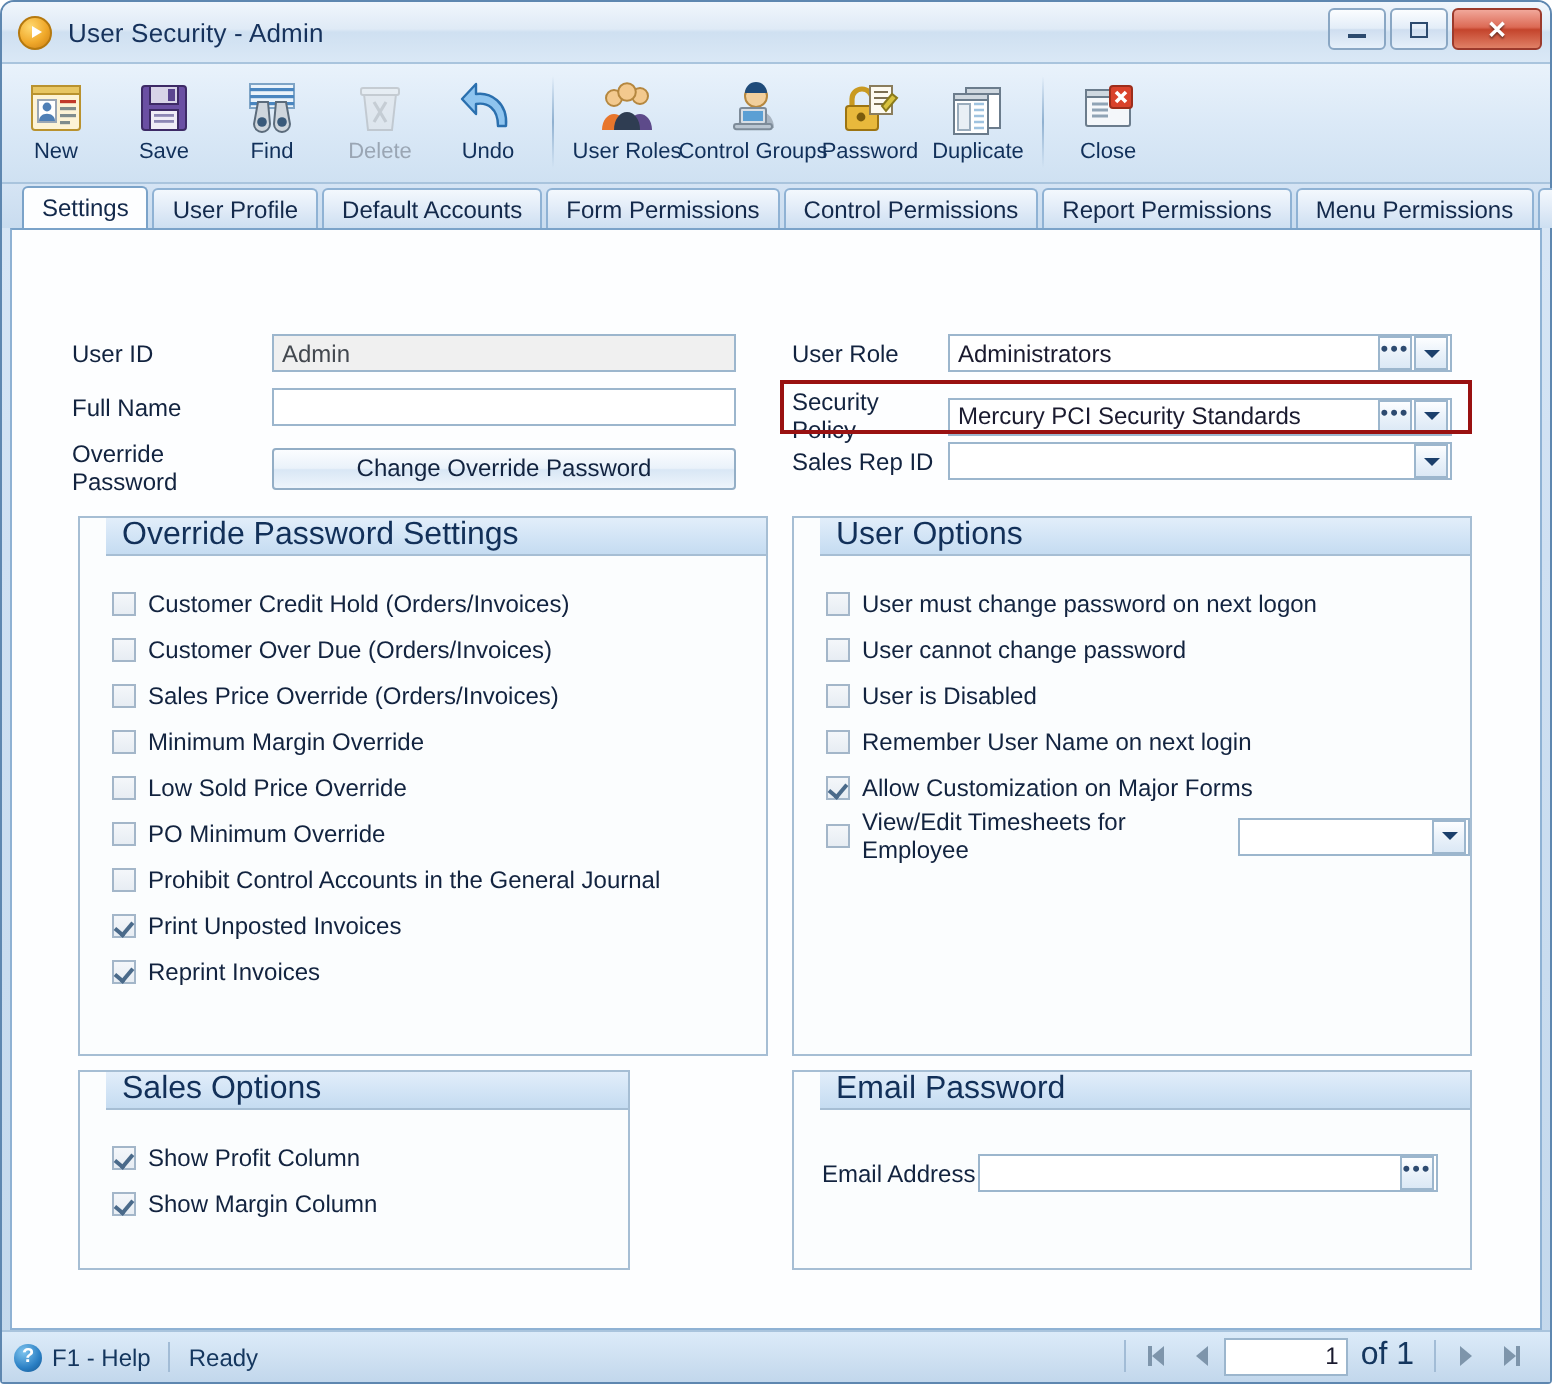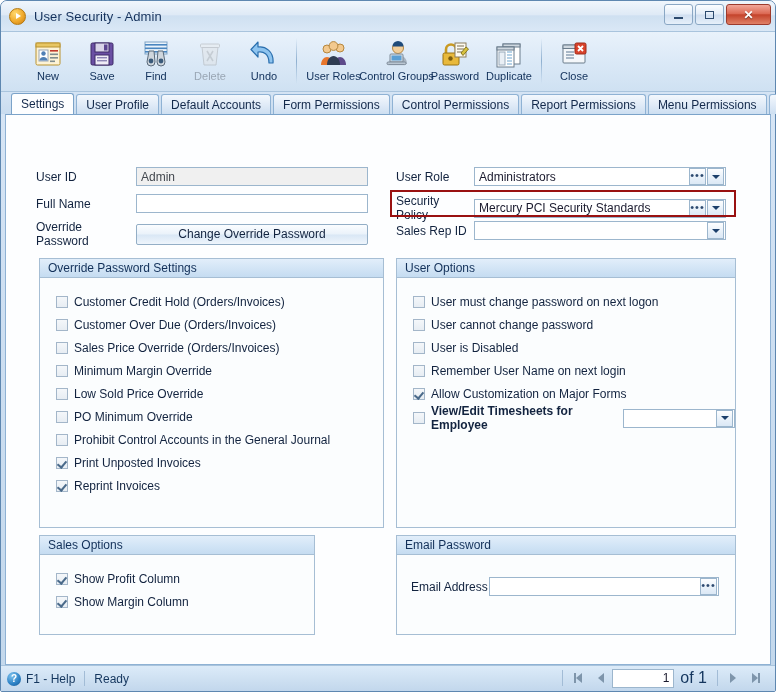--- a/index.html
+++ b/index.html
@@ -78,21 +78,21 @@
   .glyph-close {
     color: #ffffff; font-size: 12px; font-weight: bold; line-height: 1;
     text-shadow: 0 1px 1px rgba(0,0,0,.45);
   }
 
   
   .toolbar {
     flex: 0 0 60px; height: 60px;
     background: linear-gradient(to bottom, #e9f2fb 0%, #dbe9f7 50%, #cfe1f2 100%);
     display: flex; align-items: flex-start;
-    padding: 3px 0 0 20px;
+    padding: 3px 0 0 0;
     border-bottom: 1px solid #a9c4dd;
     box-sizing: border-box;
   }
   .tb-item {
     width: 54px; height: 54px;
     display: flex; flex-direction: column;
     align-items: center; justify-content: flex-start;
     padding-top: 3px;
     box-sizing: border-box;
     cursor: default;
@@ -214,22 +214,23 @@
     border: 1px solid #a6bed4;
     background: #fbfdfe;
     box-sizing: border-box;
   }
   .panel-head {
     height: 19px;
     background: linear-gradient(to bottom, #e2eefa 0%, #d3e5f6 50%, #c5dcf1 100%);
     border-bottom: 1px solid #a6bed4;
     display: flex; align-items: center;
     padding-left: 8px;
-    font-size: 12px; color: #123059;
-    box-sizing: border-box;
+    font-size: 16px; color: #123059;
+    box-sizing: border-box;
+    margin-left: 13px;
   }
   .panel-body { padding: 12px 0 0 16px; }
   .cbrow {
     display: flex; align-items: center;
     height: 23px;
     font-size: 12px; color: #12233f;
   }
   .cbox {
     width: 12px; height: 12px;
     border: 1px solid #a3b6c9;
@@ -602,21 +603,21 @@
             <span>User is Disabled</span>
           </div>
         <div class="cbrow">
             <span class="cbox"></span>
             <span>Remember User Name on next login</span>
           </div>
         <div class="cbrow">
             <span class="cbox checked"></span>
             <span>Allow Customization on Major Forms</span>
           </div>
-        <div class="cbrow" style="height:26px;font-weight:bold;">
+        <div class="cbrow" style="height:26px;">
           <span class="cbox"></span>
           <span>View/Edit Timesheets for Employee</span>
           <div class="combo-wrap" style="width:123px; margin-left:10px;">
             <span></span>
             <div class="combo-btns">
               <div class="btn-chevron">
                   <span class="chev"></span>
                 </div>
             </div>
           </div>

